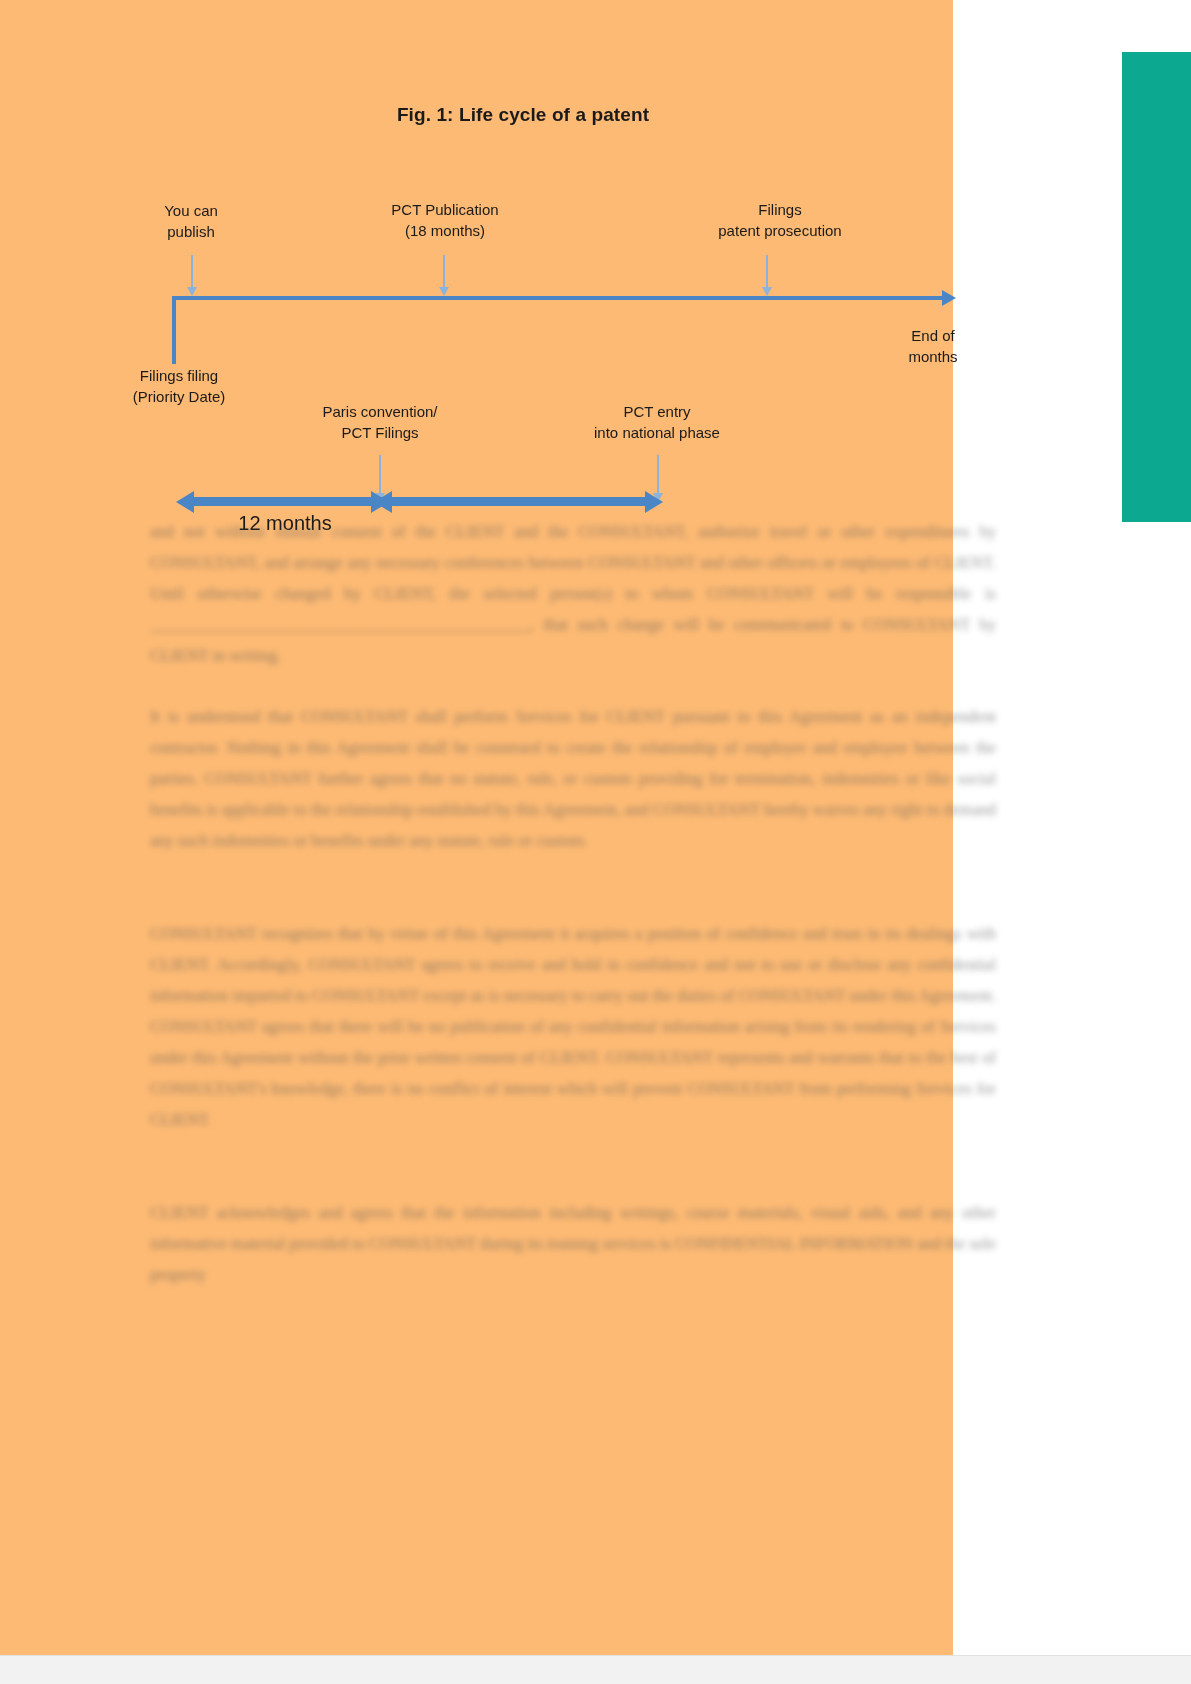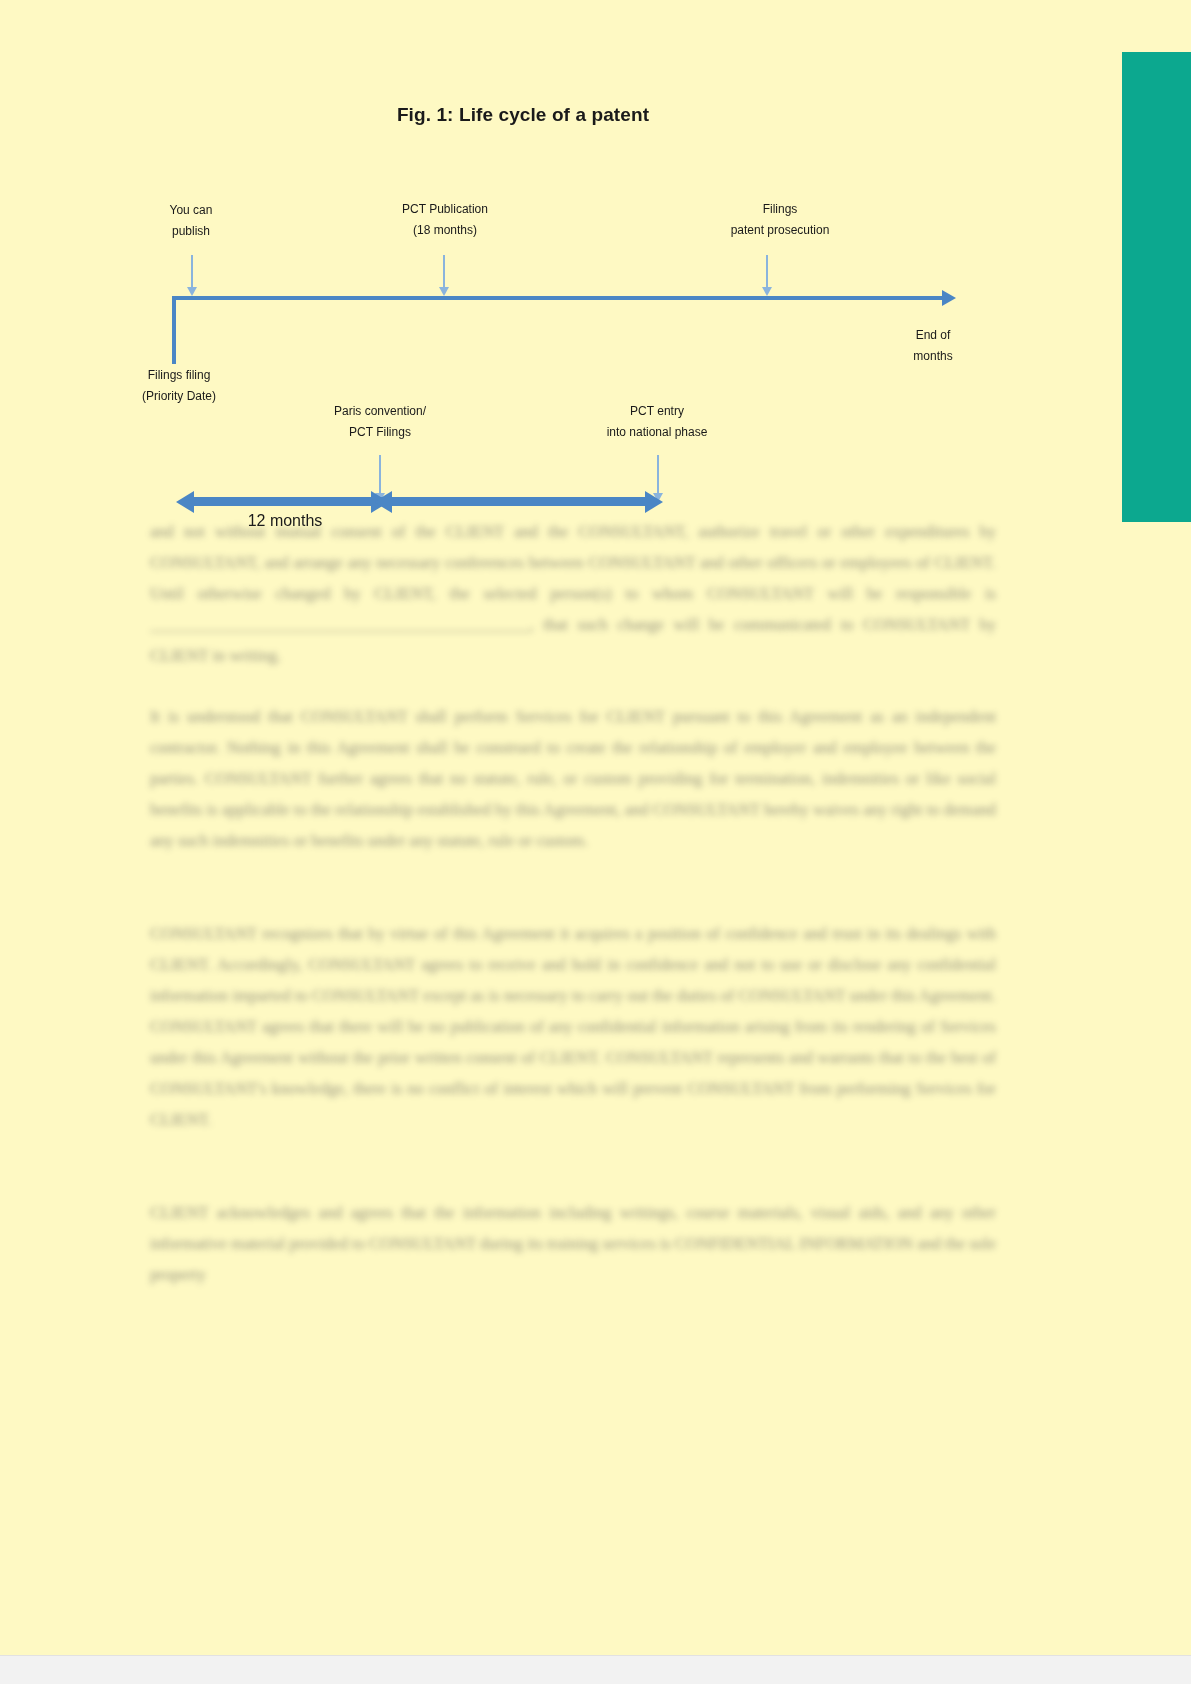--- a/index.html
+++ b/index.html
@@ -13,23 +13,23 @@
     position: relative;
     overflow: hidden;
     font-family: "Liberation Sans", sans-serif;
     color: #1a1a1a;
   }
 
   
   #page {
     position: absolute;
     left: 0; top: 0;
-    width: 1191px;
+    width: 953px;
     height: 1684px;
-    background: #fef9c3;
+    background: #fdba74;
   }
 
   
   #page-bottom-edge {
     position: absolute;
     left: 0;
     bottom: 0;
     width: 1191px;
     height: 28px;
     background: #f2f2f2;
@@ -61,21 +61,21 @@
   #diagram {
     position: absolute;
     left: 0;
     top: 0;
     width: 1046px;
     height: 560px;
   }
 
   .lbl {
     position: absolute;
-    font-size: 12px;
+    font-size: 15px;
     line-height: 21px;
     text-align: center;
     white-space: pre-line;
     color: #1a1a1a;
   }
 
   
   .drop {
     position: absolute;
     width: 2px;
@@ -153,21 +153,21 @@
   .arrowhead-right {
     position: absolute;
     width: 0; height: 0;
     border-top: 11px solid transparent;
     border-bottom: 11px solid transparent;
     border-left: 18px solid #4a86c5;
   }
 
   .span-caption {
     position: absolute;
-    font-size: 16px;
+    font-size: 20px;
     text-align: center;
     color: #1a1a1a;
   }
 
   
   #doc-body {
     position: absolute;
     left: 150px;
     top: 516px;
     width: 846px;

